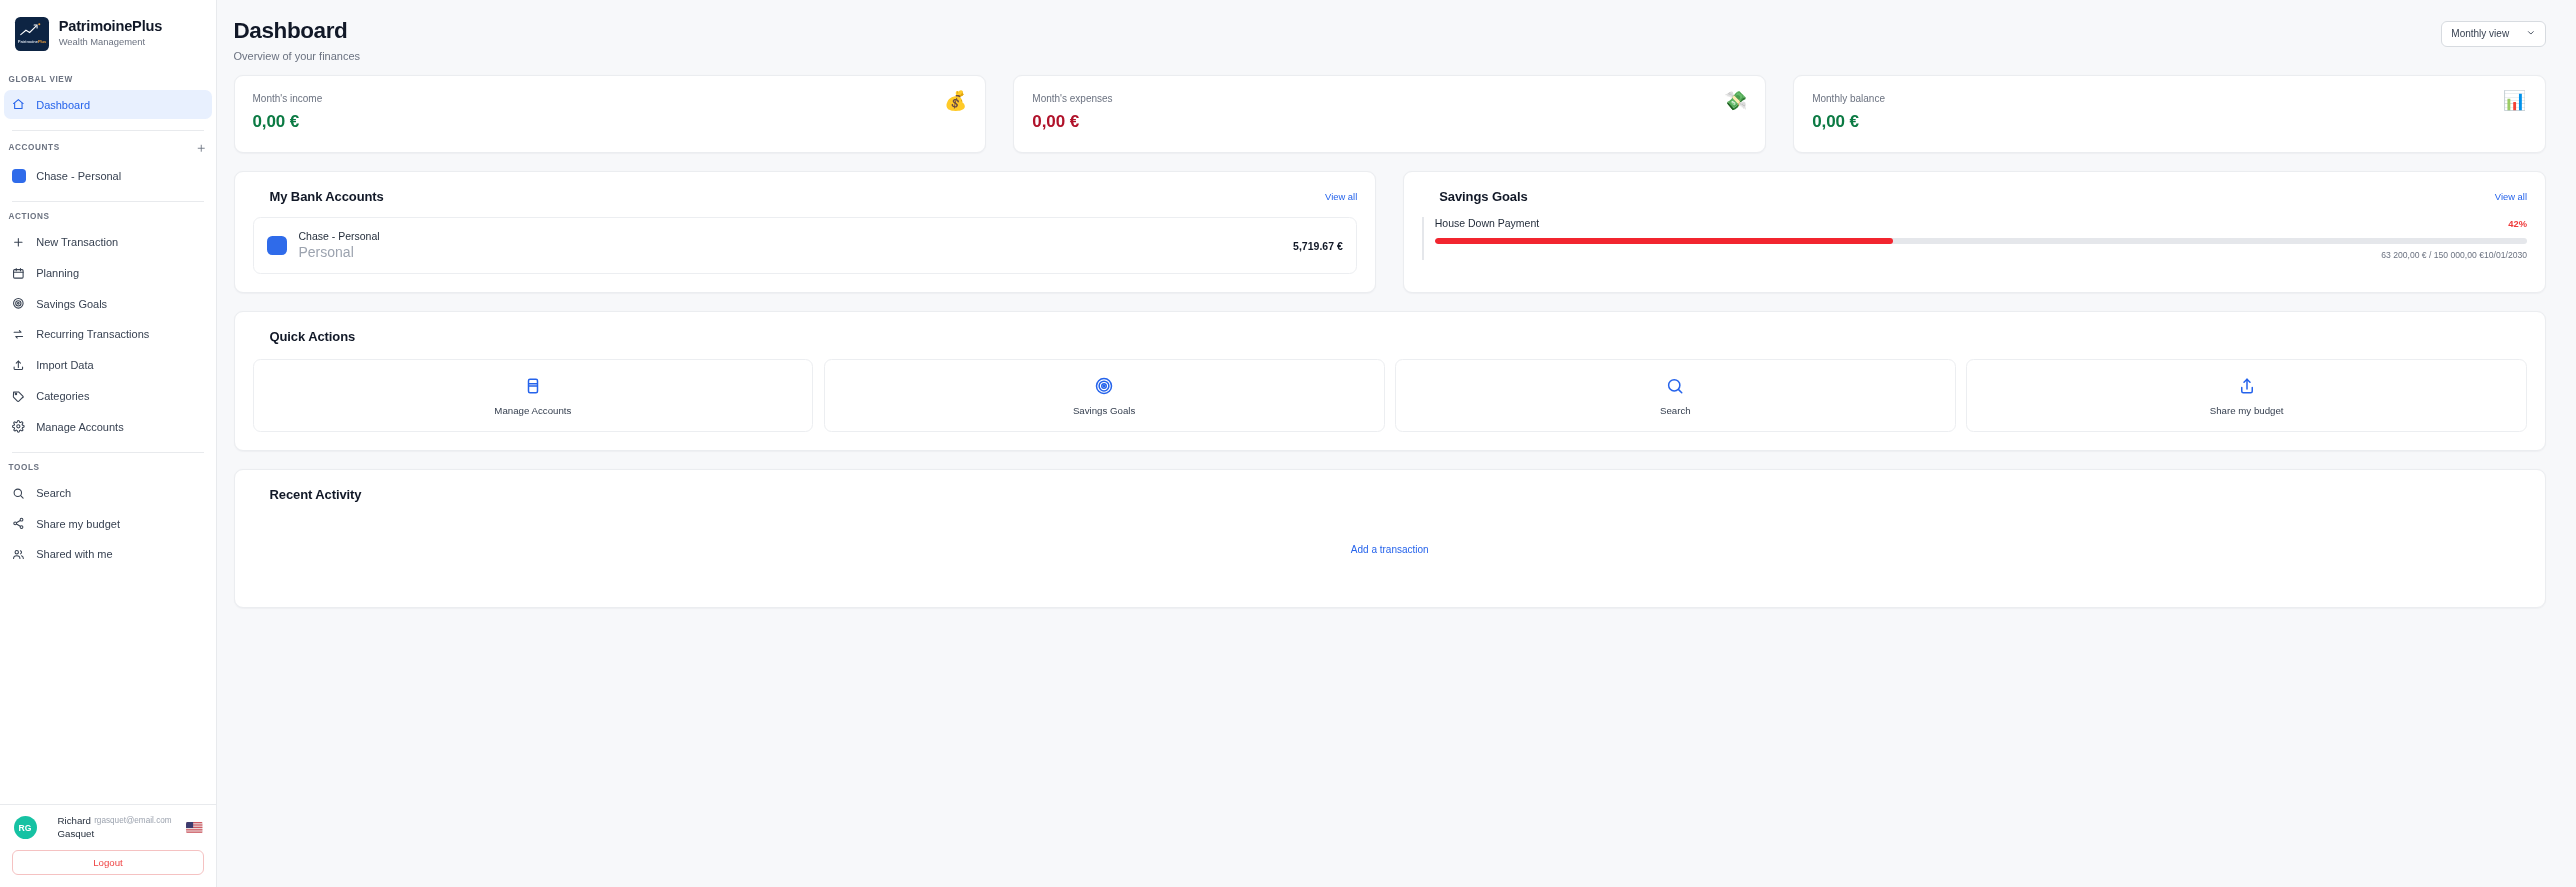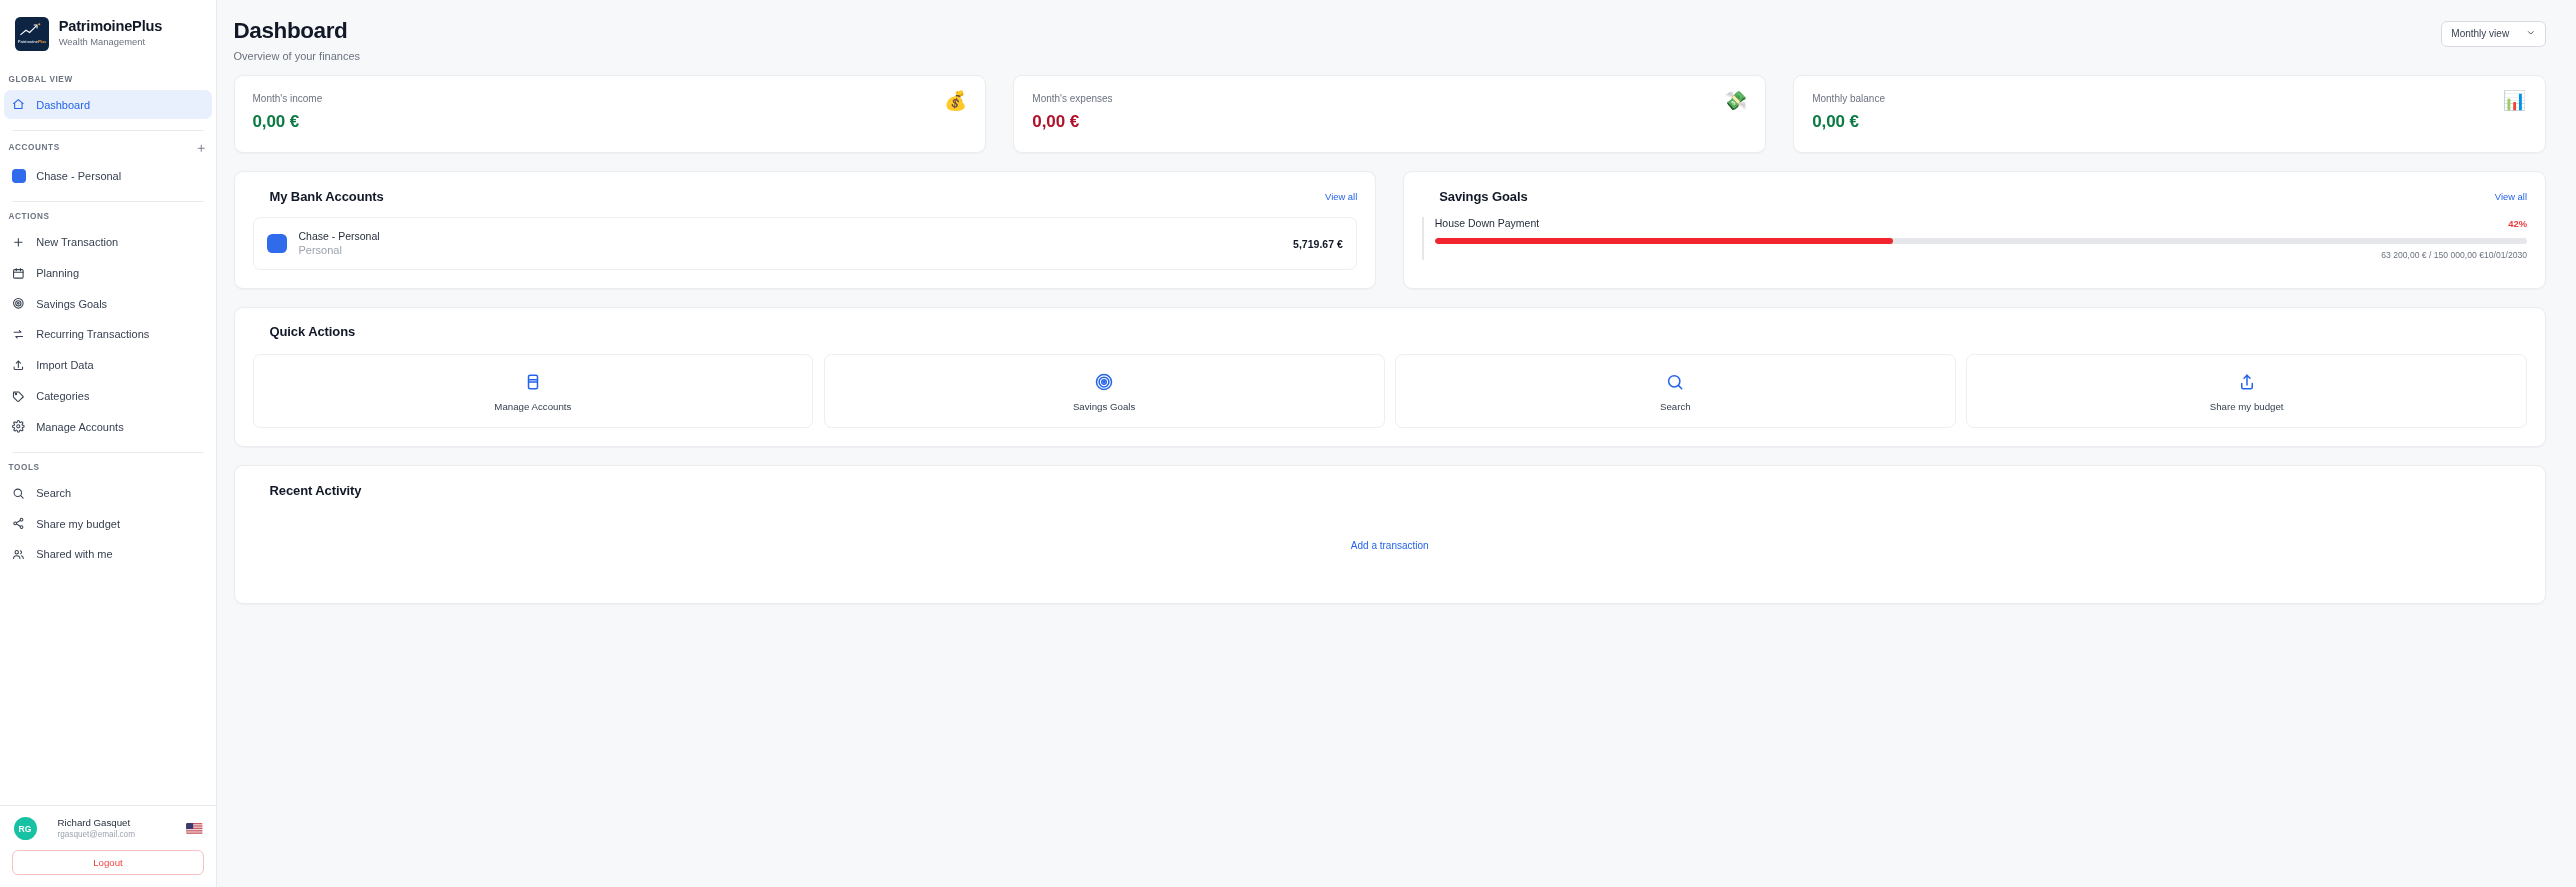--- a/index.html
+++ b/index.html
@@ -61,21 +61,21 @@
 
   .sidebar-spacer { flex: 1 1 auto; }
 
   .user-block { border-top: 0.7px solid #e8eaed; padding: 10.5px 12px 13.5px 12px; }
   .user-row { display: flex; align-items: center; gap: 21px; padding: 0 1.5px 9px 1.5px; }
   .avatar {
     width: 23px; height: 23px; border-radius: 50%;
     background: #16c2a3; color: #fff; font-size: 8.6px; font-weight: bold;
     display: flex; align-items: center; justify-content: center; flex: 0 0 23px;
   }
-  .user-info { display: flex; flex-direction: column; flex: 1 1 auto; min-width: 0; }
+  .user-info { display: flex; flex-direction: row; flex: 1 1 auto; min-width: 0; }
   .user-name { font-size: 9.7px; color: #1f2937; font-weight: 500; line-height: 1.3; }
   .user-mail { font-size: 8.2px; color: #9ca3af; line-height: 1.35; }
   .flag { width: 16.5px; height: 11.2px; flex: 0 0 16.5px; border-radius: 1.5px; overflow: hidden; }
   .logout-btn {
     width: 100%; text-align: center; padding: 6px 0;
     border: 0.7px solid #f5c2c2; border-radius: 6px;
     color: #ef4444; font-size: 9.7px; background: #fff; cursor: pointer;
     font-family: "Liberation Sans", sans-serif;
   }
 
@@ -113,21 +113,21 @@
   .panel-title { font-size: 13px; font-weight: bold; color: #111827; letter-spacing: -0.1px; margin-left: 17px; }
   .view-all { font-size: 9.4px; color: #2563eb; cursor: pointer; }
 
   .acct-row {
     border: 0.7px solid #eceef1; border-radius: 7.5px;
     padding: 10.5px 13.5px; display: flex; align-items: center; gap: 12px;
   }
   .acct-swatch { width: 19.5px; height: 19.5px; border-radius: 5.2px; background: #2f6bea; flex: 0 0 19.5px; }
   .acct-texts { flex: 1 1 auto; }
   .acct-name { font-size: 10.5px; color: #1f2937; font-weight: 500; line-height: 1.35; }
-  .acct-type { font-size: 11px; color: #9ca3af; line-height: 1.4; }
+  .acct-type { font-size: 14px; color: #9ca3af; line-height: 1.4; }
   .acct-balance { font-size: 10.5px; font-weight: bold; color: #111827; }
 
   .goal-item { border-left: 2.2px solid #e5e7eb; padding-left: 10.5px; }
   .goal-top { display: flex; align-items: center; justify-content: space-between; }
   .goal-name { font-size: 10.5px; color: #1f2937; }
   .goal-pct { font-size: 9.4px; font-weight: bold; color: #ef3b3b; }
   .goal-bar { height: 6px; background: #e5e7eb; border-radius: 3.7px; margin: 8.2px 0 6.7px 0; overflow: hidden; }
   .goal-fill { height: 100%; background: #f2252f; border-radius: 3.7px; }
   .goal-bot { display: flex; align-items: center; justify-content: flex-end; }
   .goal-amt, .goal-date { font-size: 8.6px; color: #6b7280; }

